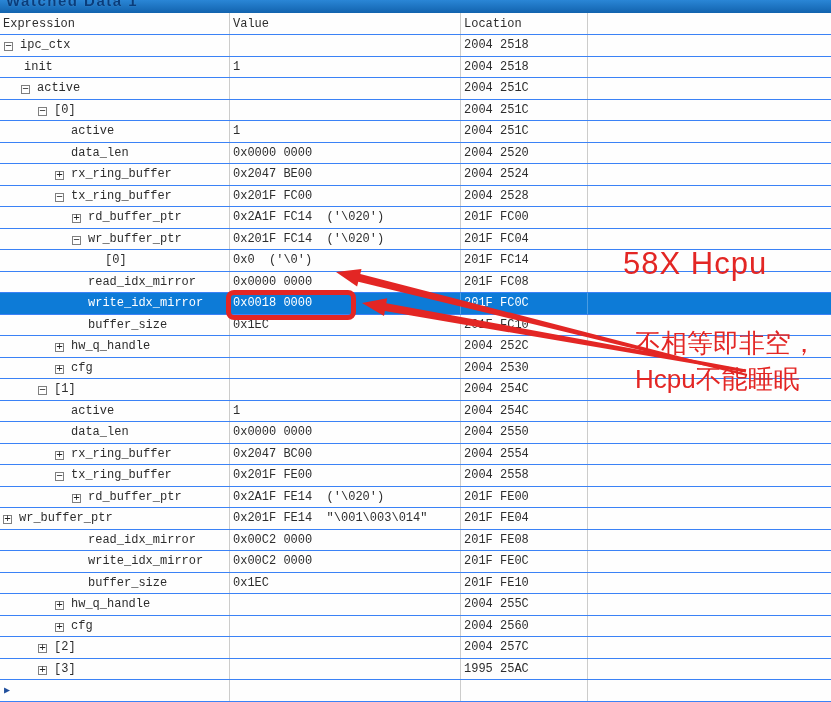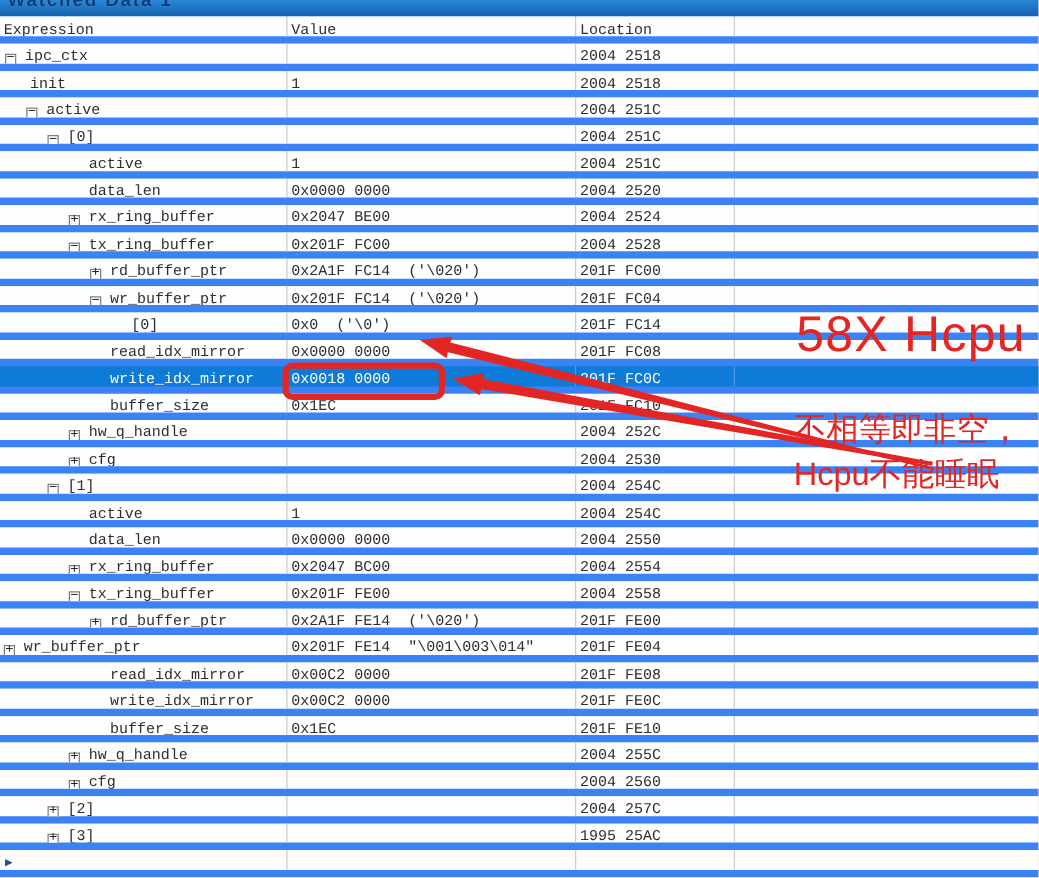--- a/index.html
+++ b/index.html
@@ -1,33 +1,33 @@
 <!DOCTYPE html>
 <html><head>
 <meta charset="utf-8">
 <style>
   html,body { margin:0; padding:0; background:#ffffff; }
   .window {
     position:relative; width:831px; height:702px; overflow:hidden;
-    background:#e5e5e5; font-family:"Liberation Mono","DejaVu Sans Mono",monospace;
+    background:#0f172a; font-family:"Liberation Mono","DejaVu Sans Mono",monospace;
   }
   .titlebar {
     height:13px; background:linear-gradient(#2a86d6,#1263ae);
     overflow:hidden; position:relative;
   }
   .titlebar-text {
     position:absolute; left:6px; top:-8px;
     font-family:"Liberation Sans",sans-serif; font-weight:bold;
     font-size:15px; letter-spacing:1.5px; color:#093d7c;
     text-shadow:0 0 1px #5aa4e0;
   }
   #grid { width:831px; }
   .row {
     display:grid; grid-template-columns:230px 231px 127px 1fr;
-    height:21.5px; box-sizing:border-box; border-bottom:6px solid #3b82f6;
+    height:21.5px; box-sizing:border-box; border-bottom:1px solid #3b82f6;
     background:#fefefe;
   }
   .row.header { height:22px; }
   .cell {
     box-sizing:border-box; overflow:hidden; white-space:pre;
     font-size:12px; line-height:20px; color:#2d2d2d;
     border-right:1px solid #cccccb; padding:0 3px;
   }
   .row.header .cell { line-height:22px; }
   .cell.loc { text-align:left; padding-right:30px; }
@@ -41,21 +41,21 @@
     margin-right:7px; vertical-align:-1px;
   }
   .expander.none { visibility:hidden; }
   .cursor-triangle { color:#1f4e9c; font-size:10px; line-height:20px; }
   .overlay { position:absolute; left:0; top:0; width:831px; height:702px; pointer-events:none; }
   .red-box {
     position:absolute; left:226px; top:290px; width:130px; height:30px;
     box-sizing:border-box; border:5px solid #e32624; border-radius:8px;
   }
   .anno { font-family:"Liberation Sans",sans-serif; position:absolute; }
-  .anno-callout { left:637px; top:246px; font-size:40px; letter-spacing:1px; }
+  .anno-callout { left:623px; top:246px; font-size:31px; letter-spacing:1px; }
   .anno-note { left:635px; top:325px; font-size:26px; line-height:36px; }
 </style>
 </head>
 <body>
 
 <div class="window">
 
   <div class="titlebar">
     <span class="titlebar-text">Watched Data 1</span>
   </div>

